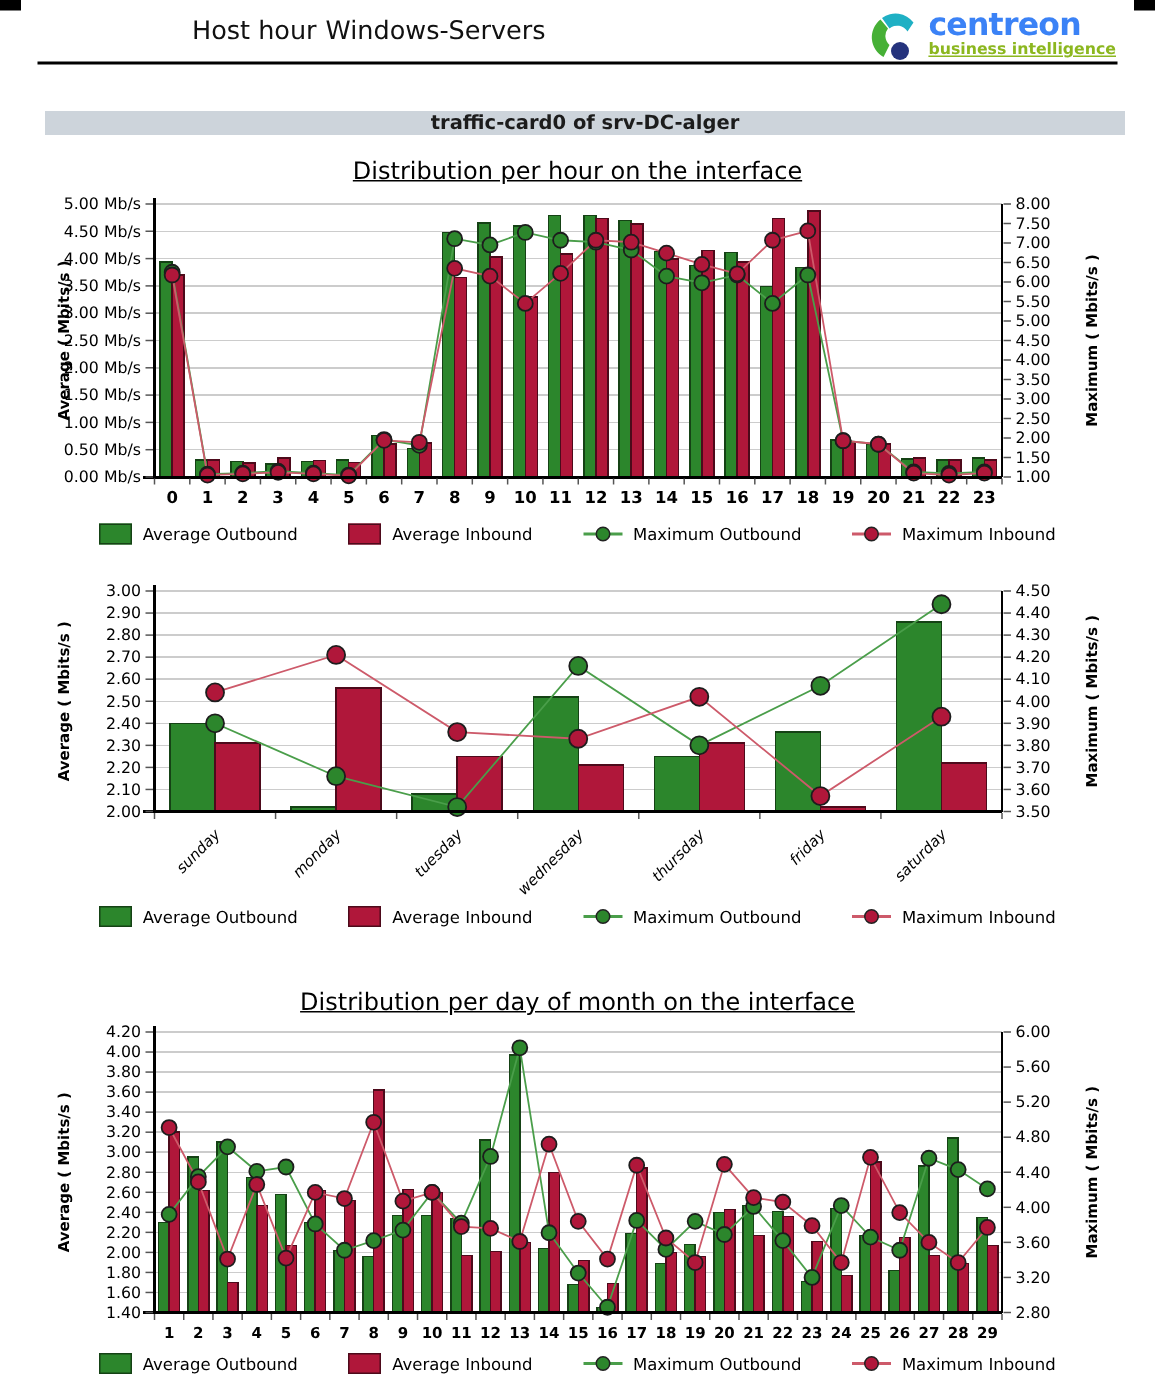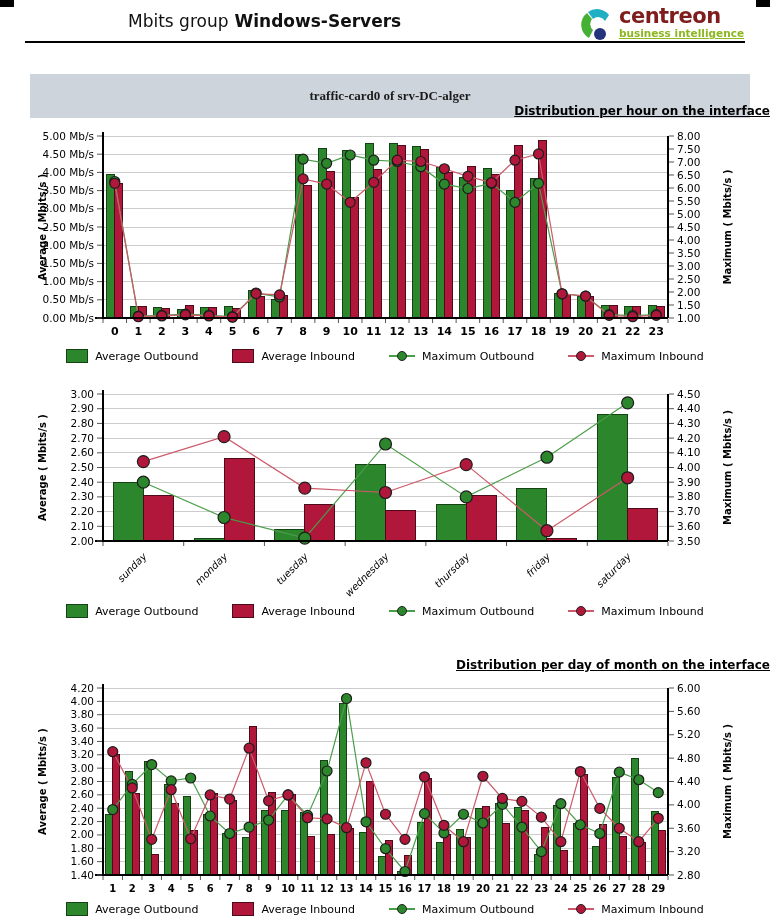--- a/index.html
+++ b/index.html
@@ -1,49 +1,49 @@
 <!DOCTYPE html>
 <html><head>
 <meta charset="utf-8">
 <style>
   html,body{margin:0;padding:0;background:#ffffff;}
   .page{position:relative;width:770px;height:919px;background:#ffffff;overflow:hidden;
         font-family:"DejaVu Sans","Liberation Sans",sans-serif;color:#000;}
   .corner-mark{position:absolute;top:0;width:14px;height:7px;background:#000;}
   .corner-tl{left:0;} .corner-tr{right:0;}
   .report-title{position:absolute;left:128px;top:11px;font-size:17px;color:#111;white-space:nowrap;}
-  .report-title .bold{font-weight:bold;margin-left:6px;}
+  .report-title .bold{font-weight:normal;margin-left:6px;}
   .logo{position:absolute;right:26px;top:6px;display:flex;align-items:flex-start;gap:5px;}
   .logo-text{display:flex;flex-direction:column;line-height:1;}
-  .logo-word{font-size:21px;font-weight:600;color:#7f1d1d;letter-spacing:-0.5px;}
+  .logo-word{font-size:21px;font-weight:600;color:#3b82f6;letter-spacing:-0.5px;}
   .logo-sub{font-size:10.5px;font-weight:600;color:#8cb71f;margin-top:1px;text-align:right;text-decoration:underline;}
   .header-rule{position:absolute;top:41px;left:25px;width:720px;border-top:2px solid #000;}
-  .section-bar{position:absolute;top:74px;left:30px;width:720px;height:44px;background:#cdd4db;
-               display:flex;align-items:center;justify-content:center;font-size:13px;font-weight:600;color:#1c1c1c;font-family:Liberation Serif, serif;}
+  .section-bar{position:absolute;top:74px;left:30px;width:720px;height:16px;background:#cdd4db;
+               display:flex;align-items:center;justify-content:center;font-size:13px;font-weight:600;color:#1c1c1c;}
   .chart-block{position:absolute;left:0;width:770px;}
   .cb1{top:104px;} .cb2{top:384px;} .cb3{top:658px;}
-  .chart-title{text-align:right;font-size:12px;font-weight:bold;text-decoration:underline;height:18px;}
+  .chart-title{text-align:center;font-size:16px;font-weight:normal;text-decoration:underline;height:18px;}
   svg{display:block;}
   svg text{font-family:"DejaVu Sans","Liberation Sans",sans-serif;fill:#000;}
   .legend{display:flex;justify-content:center;align-items:center;gap:34px;font-size:11px;margin-top:2px;}
   .legend-item{display:flex;align-items:center;gap:7px;}
   .swatch{width:20px;height:12px;border:1px solid #222;}
   .line-glyph{position:relative;width:26px;height:10px;}
   .line-glyph .ln{position:absolute;top:4px;left:0;width:26px;height:2px;}
   .line-glyph .dot{position:absolute;top:0;left:8px;width:8px;height:8px;border-radius:50%;border:1px solid #222;}
 </style>
 <style>.sw-green{background:#2c862c;border-color:#154215;}.sw-red{background:#b0173a;border-color:#4d0a1b;}.ln-green{background:#4a9e4a;}.ln-red{background:#cd5a6a;}.dot-green{background:#2c862c;border-color:#154215;}.dot-red{background:#b0173a;border-color:#4d0a1b;}.section-bar{background:#cdd4db;}</style></head>
 <body>
 
 <div class="page">
   <div class="corner-mark corner-tl"></div>
   <div class="corner-mark corner-tr"></div>
 
   <div class="report-title">
-    <span>Mbits group</span><span class="bold">Windows-Servers</span>
+    <span>Host hour</span><span class="bold">Windows-Servers</span>
   </div>
 
   <div class="logo">
     <span>
       <svg width="38" height="38" viewBox="0 0 38 38">
         <path d="M33 9 A15 15 0 0 0 12 6 L17 13 A8 8 0 0 1 29 15 Z" fill="#1fb0c4"></path>
         <path d="M11 7 A15 15 0 0 0 13 32 L17 24 A8 8 0 0 1 16 13 Z" fill="#46b036"></path>
         <circle cx="24" cy="28" r="6" fill="#25337d"></circle>
       </svg>
     </span>

